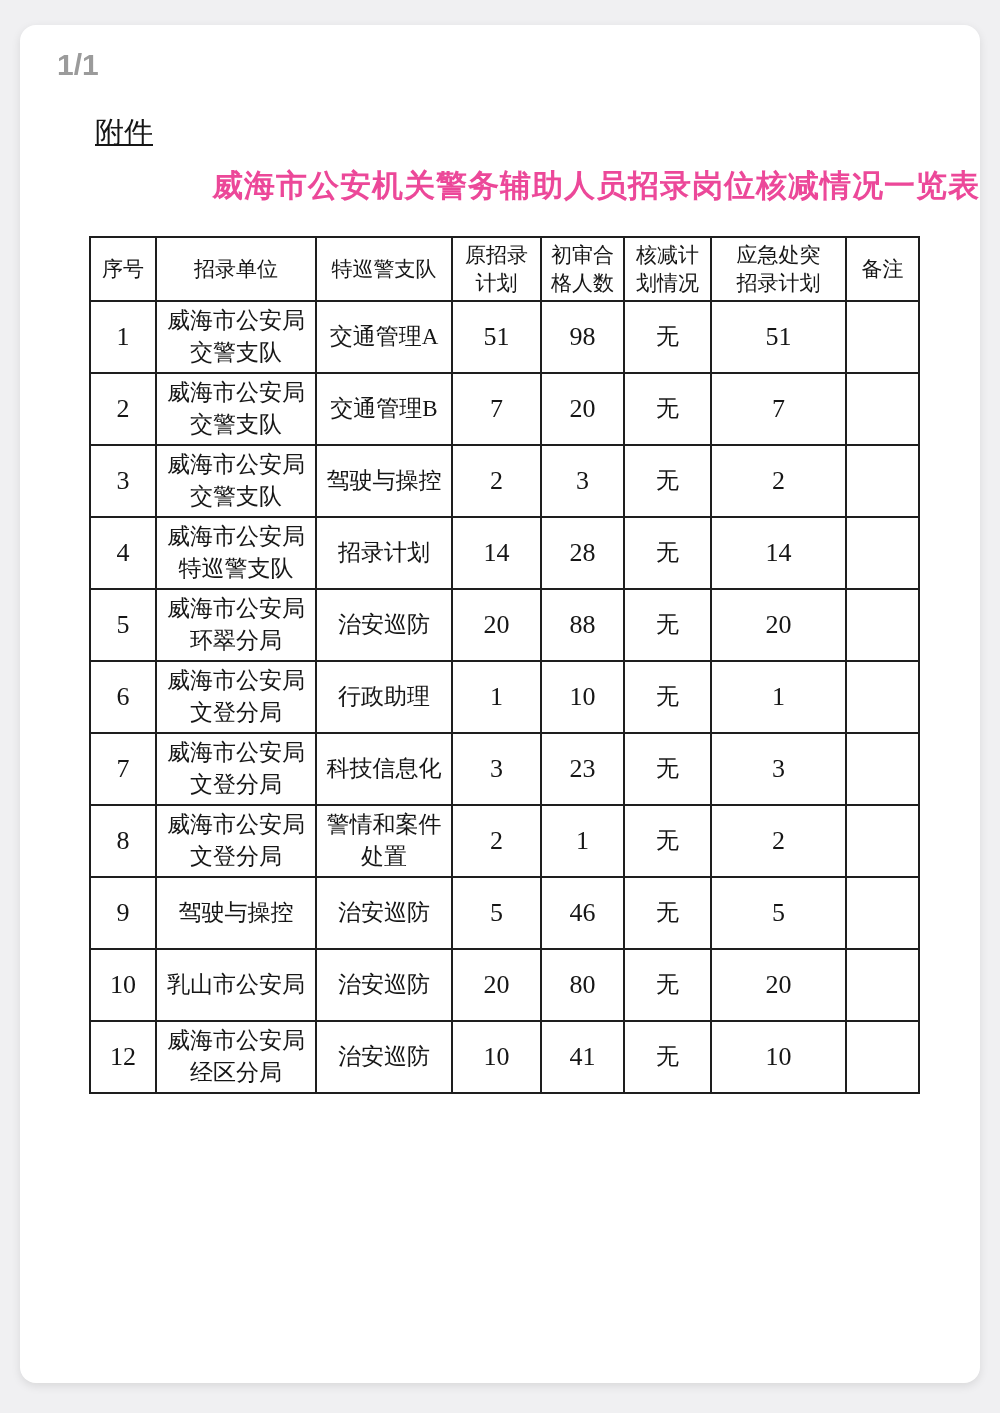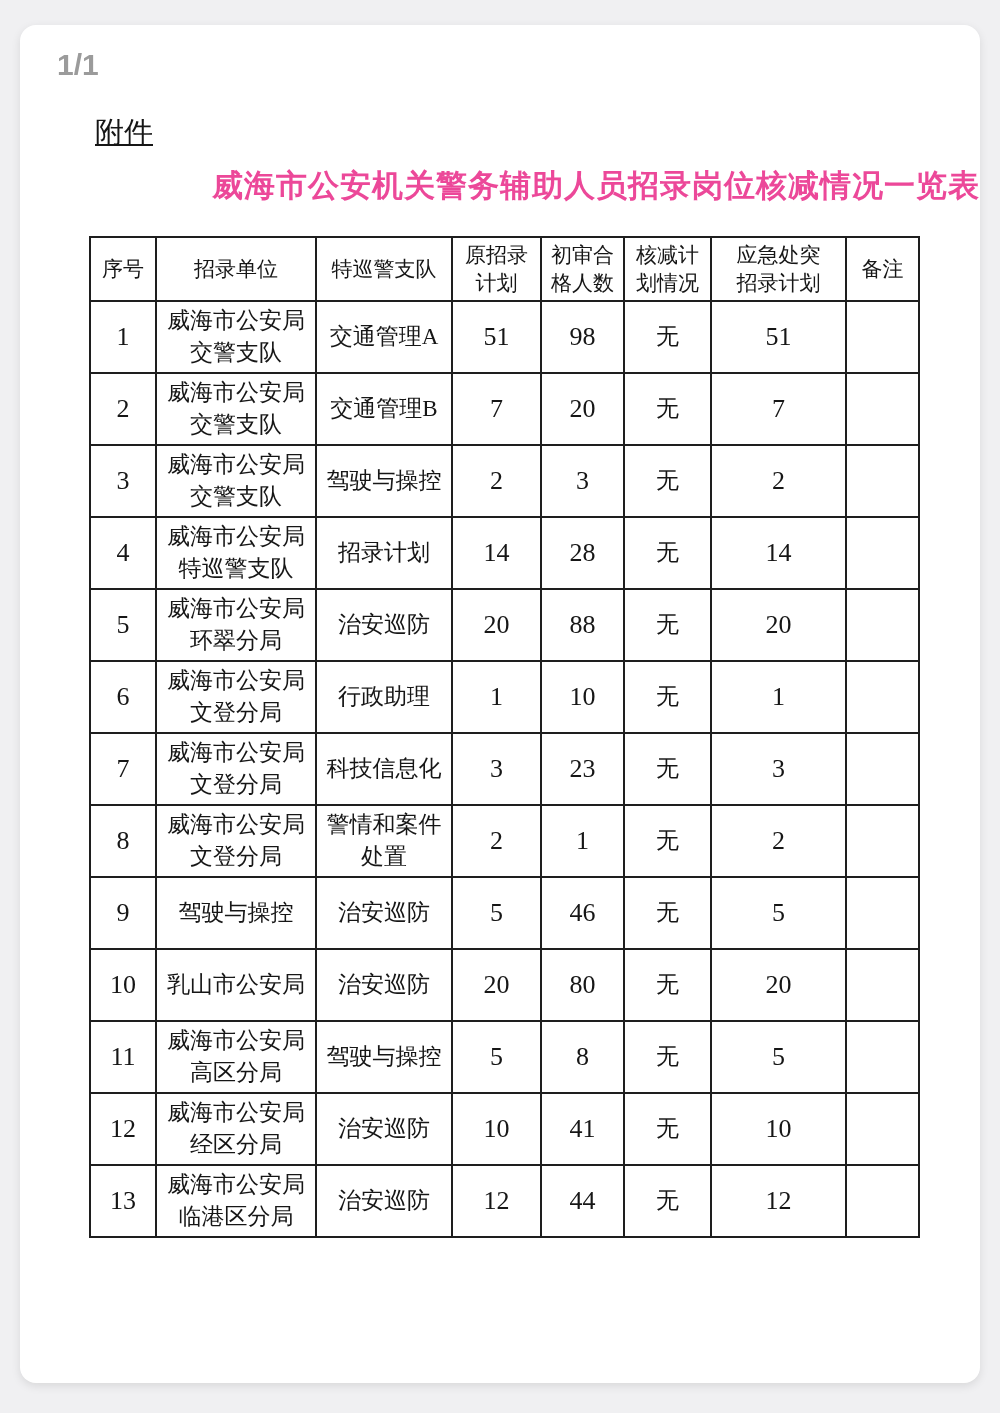--- a/index.html
+++ b/index.html
@@ -207,47 +207,25 @@
           <td class="num">10</td>
           <td>乳山市公安局</td>
           <td>治安巡防</td>
           <td class="num">20</td>
           <td class="num">80</td>
           <td>无</td>
           <td class="num">20</td>
           <td></td>
         </tr>
         <tr>
-          <td class="num">11</td>
-          <td>威海市公安局
-高区分局</td>
-          <td>驾驶与操控</td>
-          <td class="num">5</td>
-          <td class="num">8</td>
-          <td>无</td>
-          <td class="num">5</td>
-          <td></td>
-        </tr>
-        <tr>
           <td class="num">12</td>
           <td>威海市公安局
 经区分局</td>
           <td>治安巡防</td>
           <td class="num">10</td>
           <td class="num">41</td>
           <td>无</td>
           <td class="num">10</td>
-          <td></td>
-        </tr>
-        <tr>
-          <td class="num">13</td>
-          <td>威海市公安局
-临港区分局</td>
-          <td>治安巡防</td>
-          <td class="num">12</td>
-          <td class="num">44</td>
-          <td>无</td>
-          <td class="num">12</td>
           <td></td>
         </tr>
       </tbody>
   </table>
 </div>
 
 </body></html>

